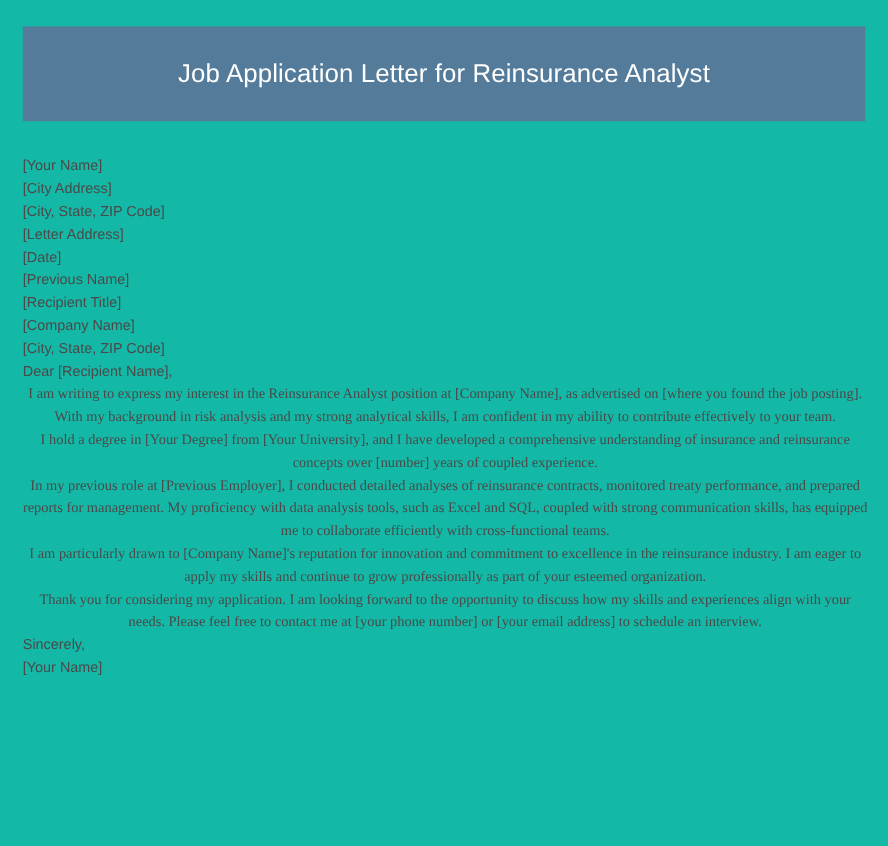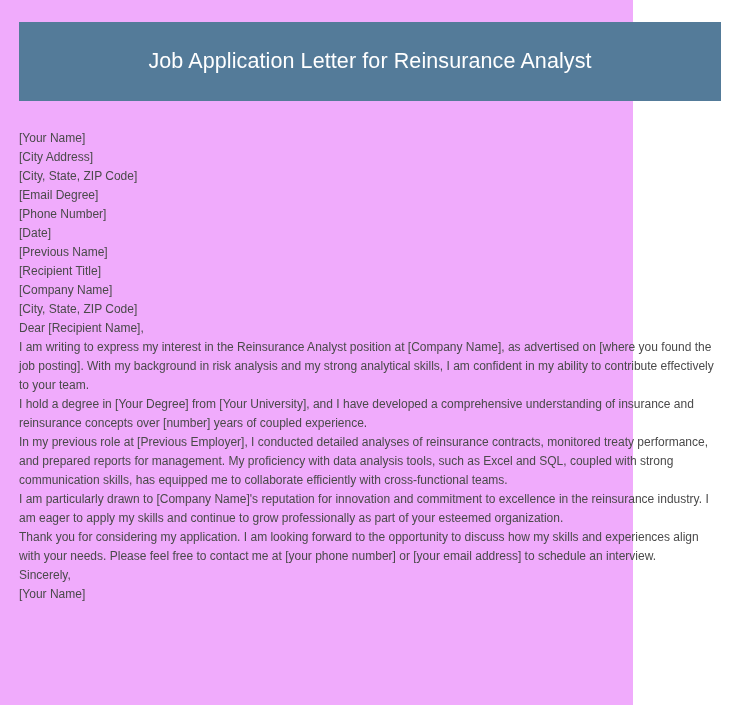--- a/index.html
+++ b/index.html
@@ -9,23 +9,23 @@
     background: #ffffff;
   }
   body {
     width: 740px;
     height: 705px;
     font-family: "Liberation Sans", sans-serif;
     overflow: hidden;
   }
   .page {
     position: relative;
-    width: 633px;
+    width: 740px;
     height: 705px;
-    background: #f0abfc;
+    background: #14b8a6;
   }
   .header-banner {
     position: absolute;
     left: 19px;
     top: 22px;
     width: 702px;
     height: 79px;
     background: #547b99;
     display: flex;
     align-items: center;
@@ -52,40 +52,40 @@
   }
   .letter-line {
     margin: 0;
     padding: 0;
     text-align: left;
     word-wrap: break-word;
   }
   .letter-para {
     margin: 0;
     padding: 0;
-    text-align: left;
+    text-align: center;
+    font-family: Liberation Serif, serif;
   }
 </style>
 </head>
 <body>
 
 <div class="page">
 
   <div class="header-banner">
     <div class="header-title">Job Application Letter for Reinsurance Analyst</div>
   </div>
 
   <div class="letter-body">
 
     <div>
       <p class="letter-line">[Your Name]</p>
       <p class="letter-line">[City Address]</p>
       <p class="letter-line">[City, State, ZIP Code]</p>
-      <p class="letter-line">[Email Degree]</p>
-      <p class="letter-line">[Phone Number]</p>
+      <p class="letter-line">[Letter Address]</p>
       <p class="letter-line">[Date]</p>
     </div>
 
     <div>
       <p class="letter-line">[Previous Name]</p>
       <p class="letter-line">[Recipient Title]</p>
       <p class="letter-line">[Company Name]</p>
       <p class="letter-line">[City, State, ZIP Code]</p>
     </div>
 

